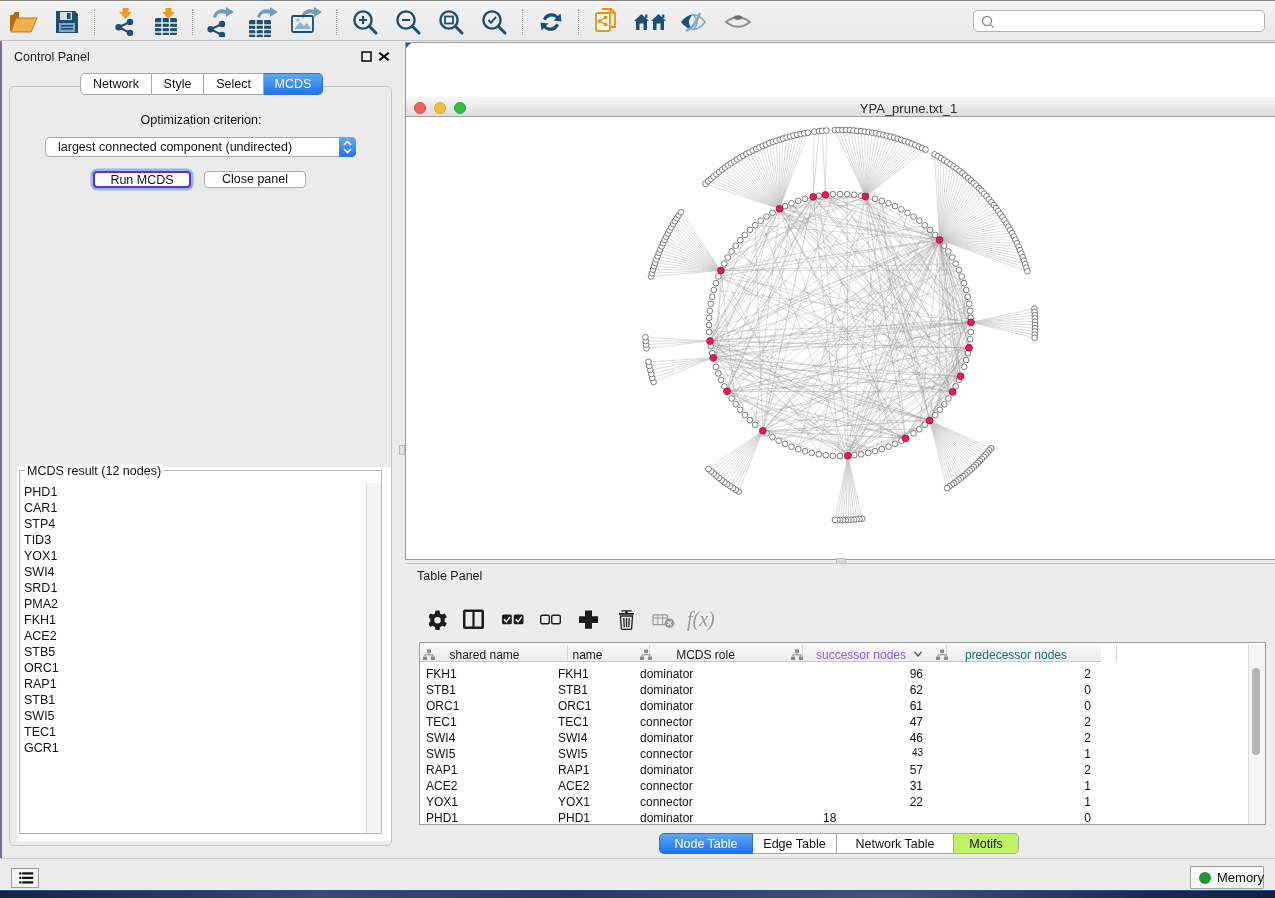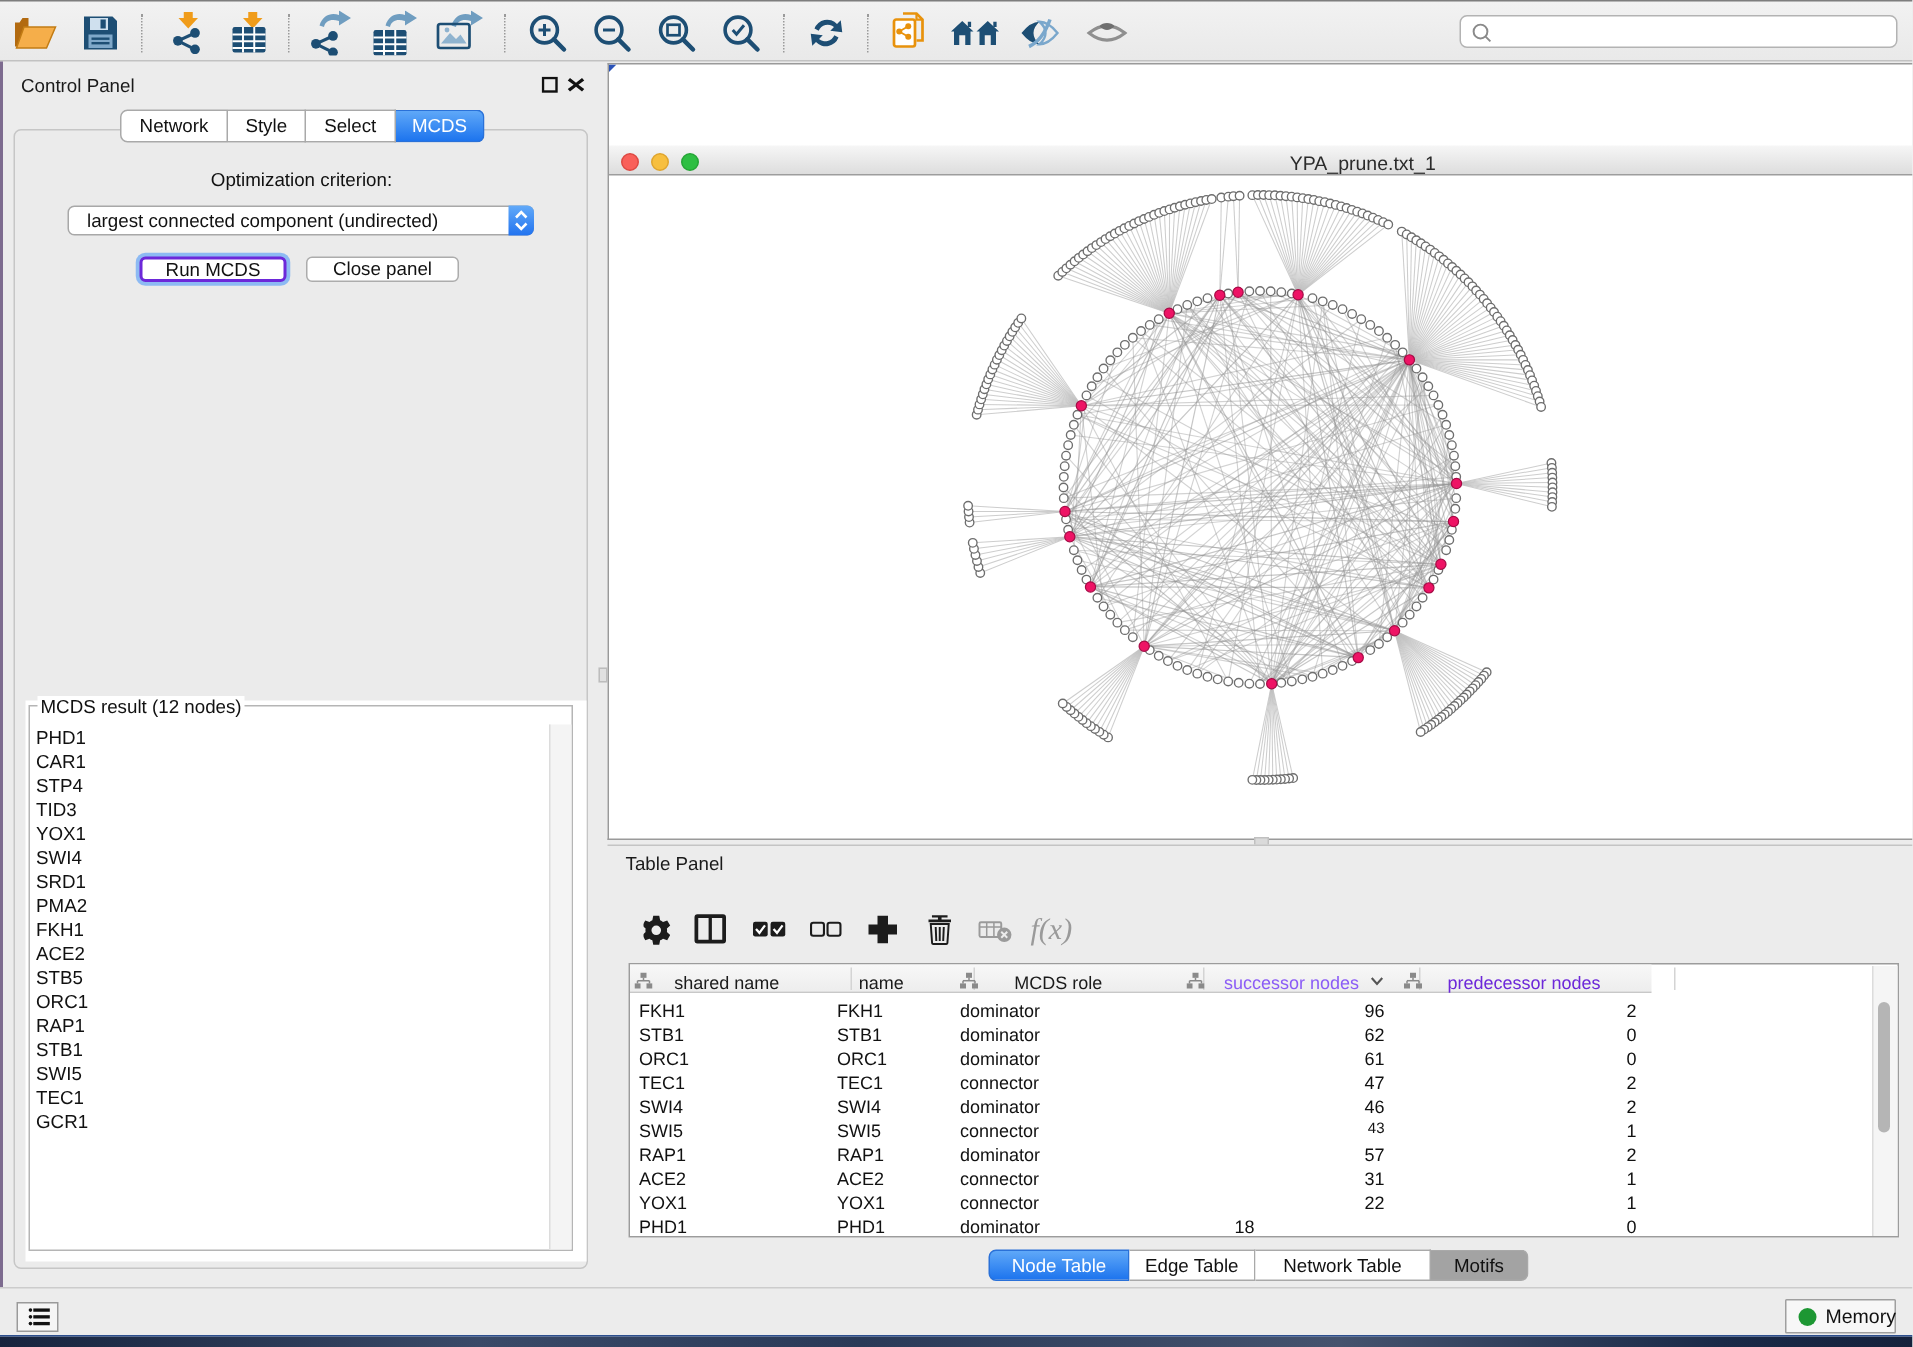--- a/index.html
+++ b/index.html
@@ -1045,21 +1045,21 @@
           <line x1="6" y1="3.9" x2="6" y2="5.8"></line>
           <line x1="2" y1="5.8" x2="10" y2="5.8"></line>
           <line x1="2" y1="5.8" x2="2" y2="7.6"></line>
           <line x1="10" y1="5.8" x2="10" y2="7.6"></line>
         </g>
       </svg></div>
 <div class="abs" style="left:-0.5px;top:84px;width:160px;text-align:center;font-size:12px;color:#1a1a1a;">shared name</div>
 <div class="abs" style="left:102.5px;top:84px;width:160px;text-align:center;font-size:12px;color:#1a1a1a;">name</div>
 <div class="abs" style="left:220.5px;top:84px;width:160px;text-align:center;font-size:12px;color:#1a1a1a;">MCDS role</div>
 <div class="abs" style="left:376px;top:84px;width:160px;text-align:center;font-size:12px;color:#8b5cf6;">successor nodes</div>
-<div class="abs" style="left:531px;top:84px;width:160px;text-align:center;font-size:12px;color:#6d28d9;">predecessor nodes</div>
+<div class="abs" style="left:531px;top:84px;width:160px;text-align:center;font-size:12px;color:#0f766e;">predecessor nodes</div>
 <svg class="abs" style="left:508px;top:86px" width="10" height="8" viewBox="0 0 10 8">
       <path d="M1.5 2 L5 6 L8.5 2" fill="none" stroke="#555" stroke-width="1.4"></path>
     </svg>
 <div class="abs" style="left:21px;top:103px;font-size:12px;color:#111;">FKH1</div>
 <div class="abs" style="left:153px;top:103px;font-size:12px;color:#111;">FKH1</div>
 <div class="abs" style="left:235px;top:103px;font-size:12px;color:#111;">dominator</div>
 <div class="abs" style="left:418px;top:103px;width:100px;text-align:right;font-size:12px;color:#111;">96</div>
 <div class="abs" style="left:586px;top:103px;width:100px;text-align:right;font-size:12px;color:#111;">2</div>
 <div class="abs" style="left:21px;top:119px;font-size:12px;color:#111;">STB1</div>
 <div class="abs" style="left:153px;top:119px;font-size:12px;color:#111;">STB1</div>
@@ -1105,21 +1105,21 @@
 <div class="abs" style="left:153px;top:247px;font-size:12px;color:#111;">PHD1</div>
 <div class="abs" style="left:235px;top:247px;font-size:12px;color:#111;">dominator</div>
 <div class="abs" style="left:418px;top:247px;width:100px;font-size:12px;color:#111;">18</div>
 <div class="abs" style="left:586px;top:247px;width:100px;text-align:right;font-size:12px;color:#111;">0</div>
 <div class="abs" style="left:843px;top:80px;width:17px;height:180px;background:#f5f5f5;border-left:1px solid #dcdcdc;"></div>
 <div class="abs" style="left:846.5px;top:104px;width:8px;height:87px;background:#b5b5b5;border-radius:4px;"></div>
 <div class="abs" style="left:254px;top:269px;height:21px;display:flex;font-size:12.5px;">
 <div style="width:94px;background:linear-gradient(#5fa8f8,#1d74ee);border:1px solid #2a71d8;border-radius:5px 0 0 5px;display:flex;align-items:center;justify-content:center;color:#fff;">Node Table</div>
 <div style="width:84px;background:#fff;border:1px solid #a9a9a9;border-left:none;display:flex;align-items:center;justify-content:center;color:#111;">Edge Table</div>
 <div style="width:117px;background:#fff;border:1px solid #a9a9a9;border-left:none;display:flex;align-items:center;justify-content:center;color:#111;">Network Table</div>
-<div style="width:65px;background:#a3a3a3;border:1px solid #a9a9a9;border-left:none;border-radius:0 5px 5px 0;display:flex;align-items:center;justify-content:center;color:#111;">Motifs</div>
+<div style="width:65px;background:#bef264;border:1px solid #a9a9a9;border-left:none;border-radius:0 5px 5px 0;display:flex;align-items:center;justify-content:center;color:#111;">Motifs</div>
 </div>
 </div>
 
 <div class="abs" style="left:0;top:858px;width:1275px;height:32px;background:#ececec;border-top:1px solid #cccccc;">
   <div class="abs" style="left:11px;top:9px;width:28px;height:20px;background:#f5f5f5;border:1px solid #9a9a9a;">
     <svg width="26" height="18" viewBox="0 0 26 18">
         <g fill="#111">
           <circle cx="8.3" cy="4.4" r="1.2"></circle>
           <rect x="10.2" y="3.3" width="11" height="2.2"></rect>
           <circle cx="8.3" cy="8.9" r="1.2"></circle>

